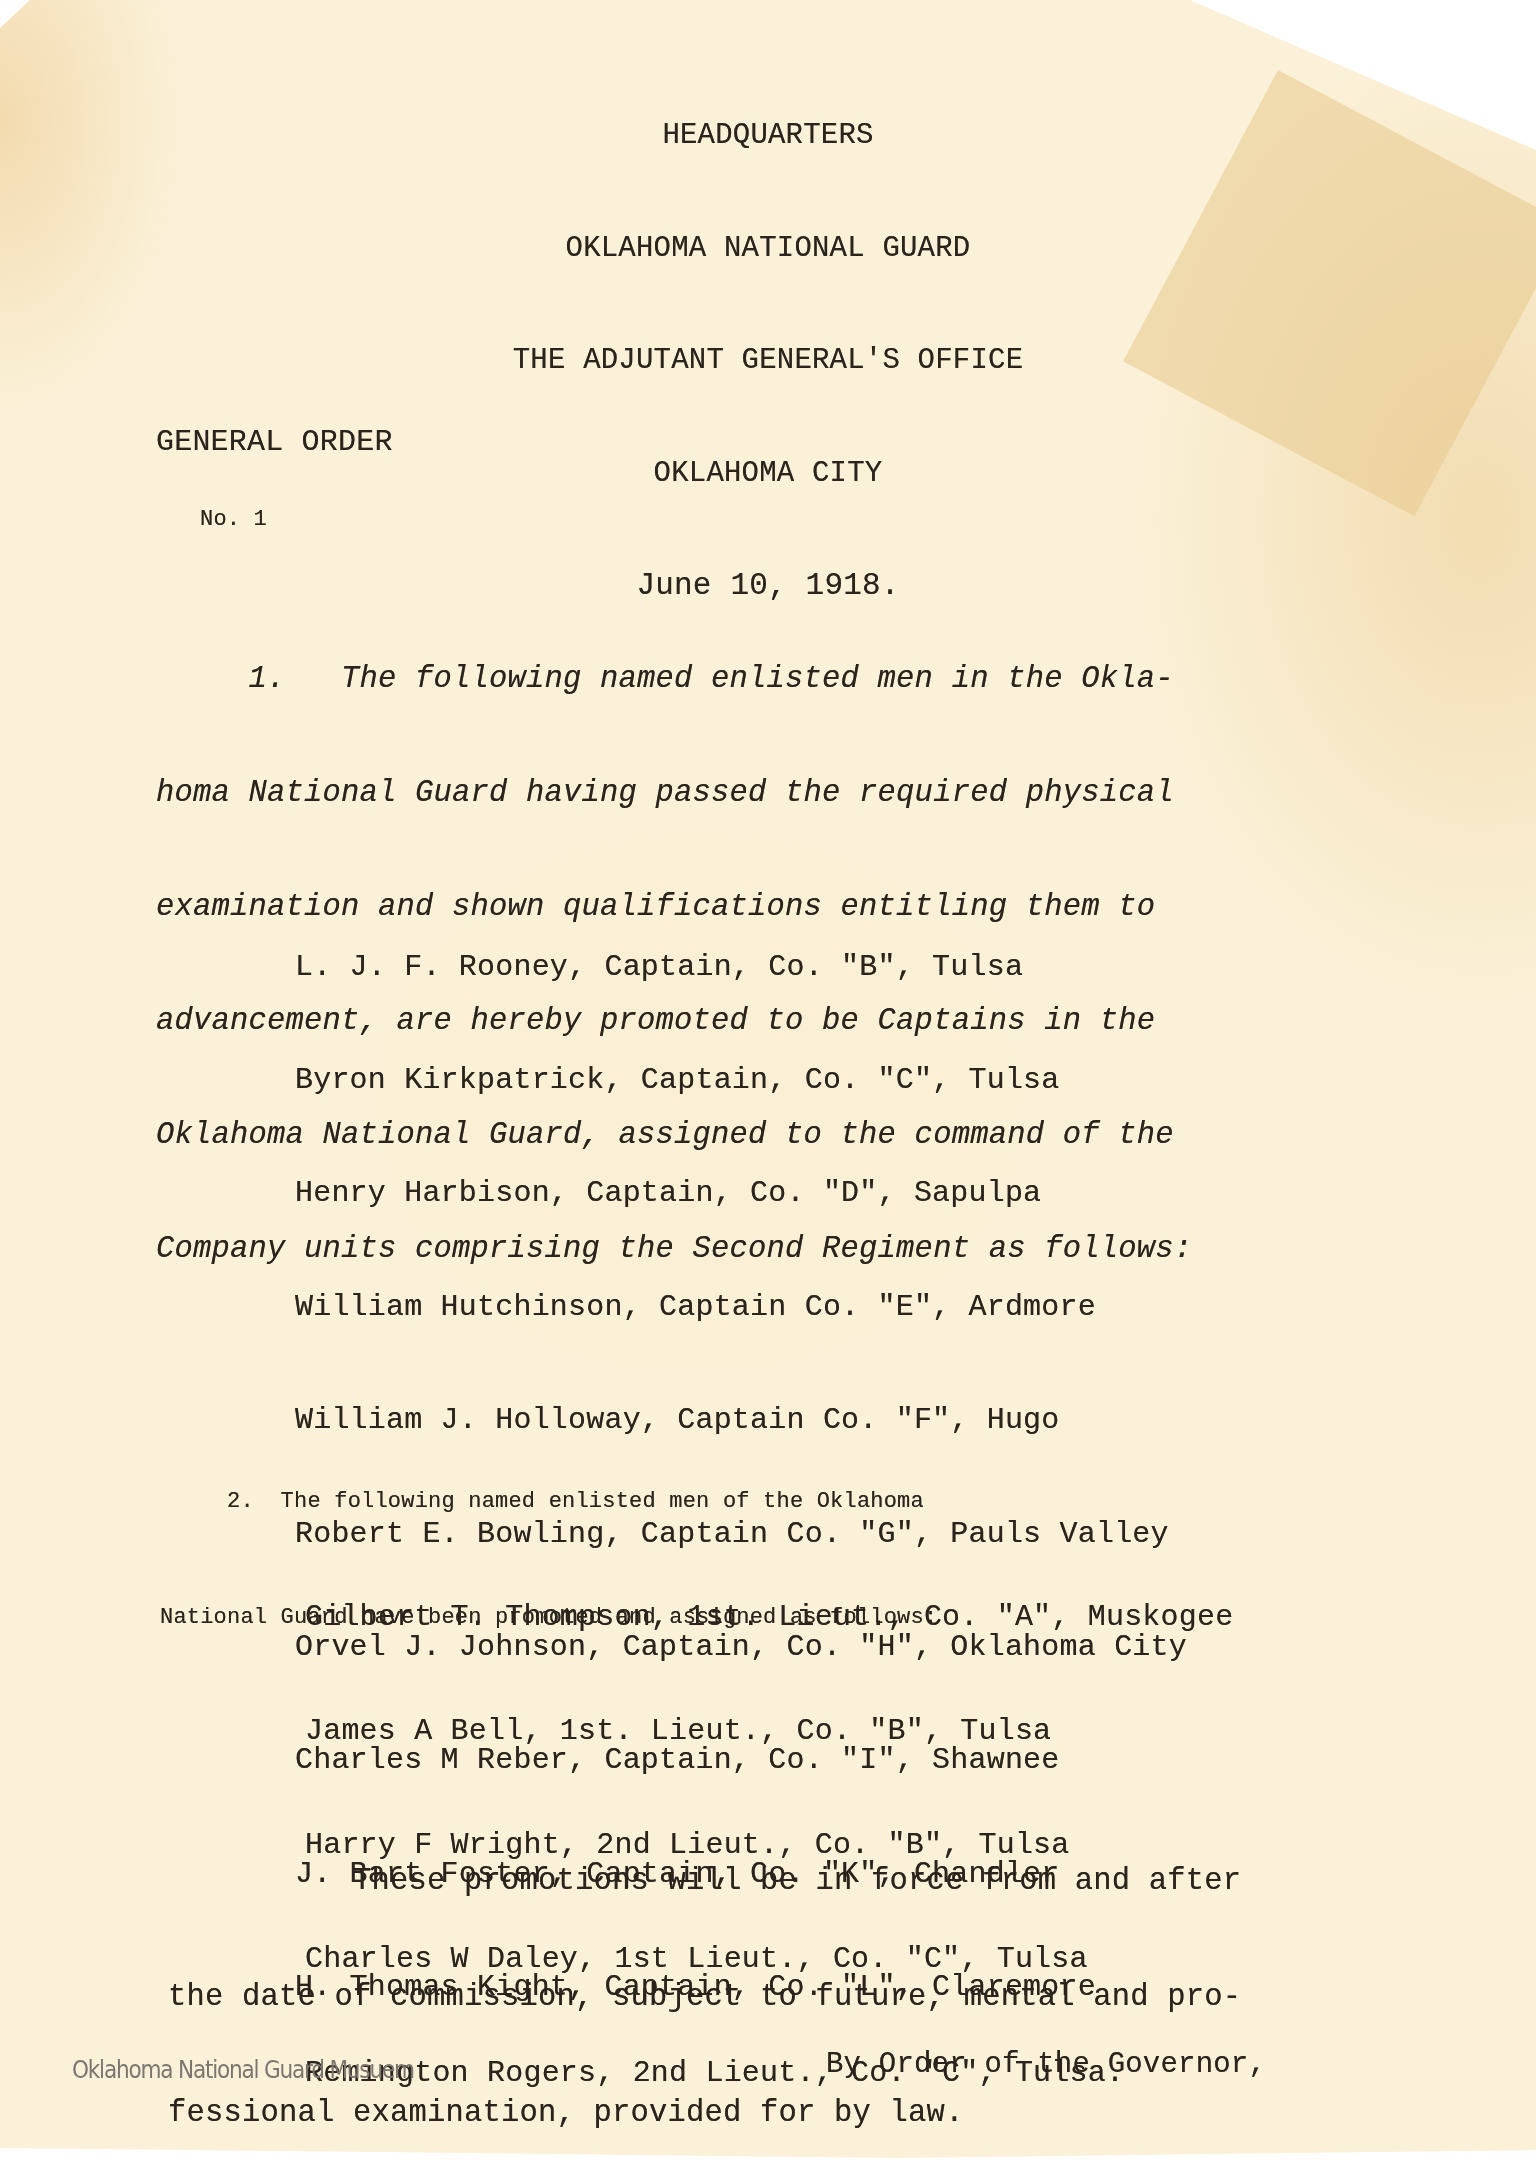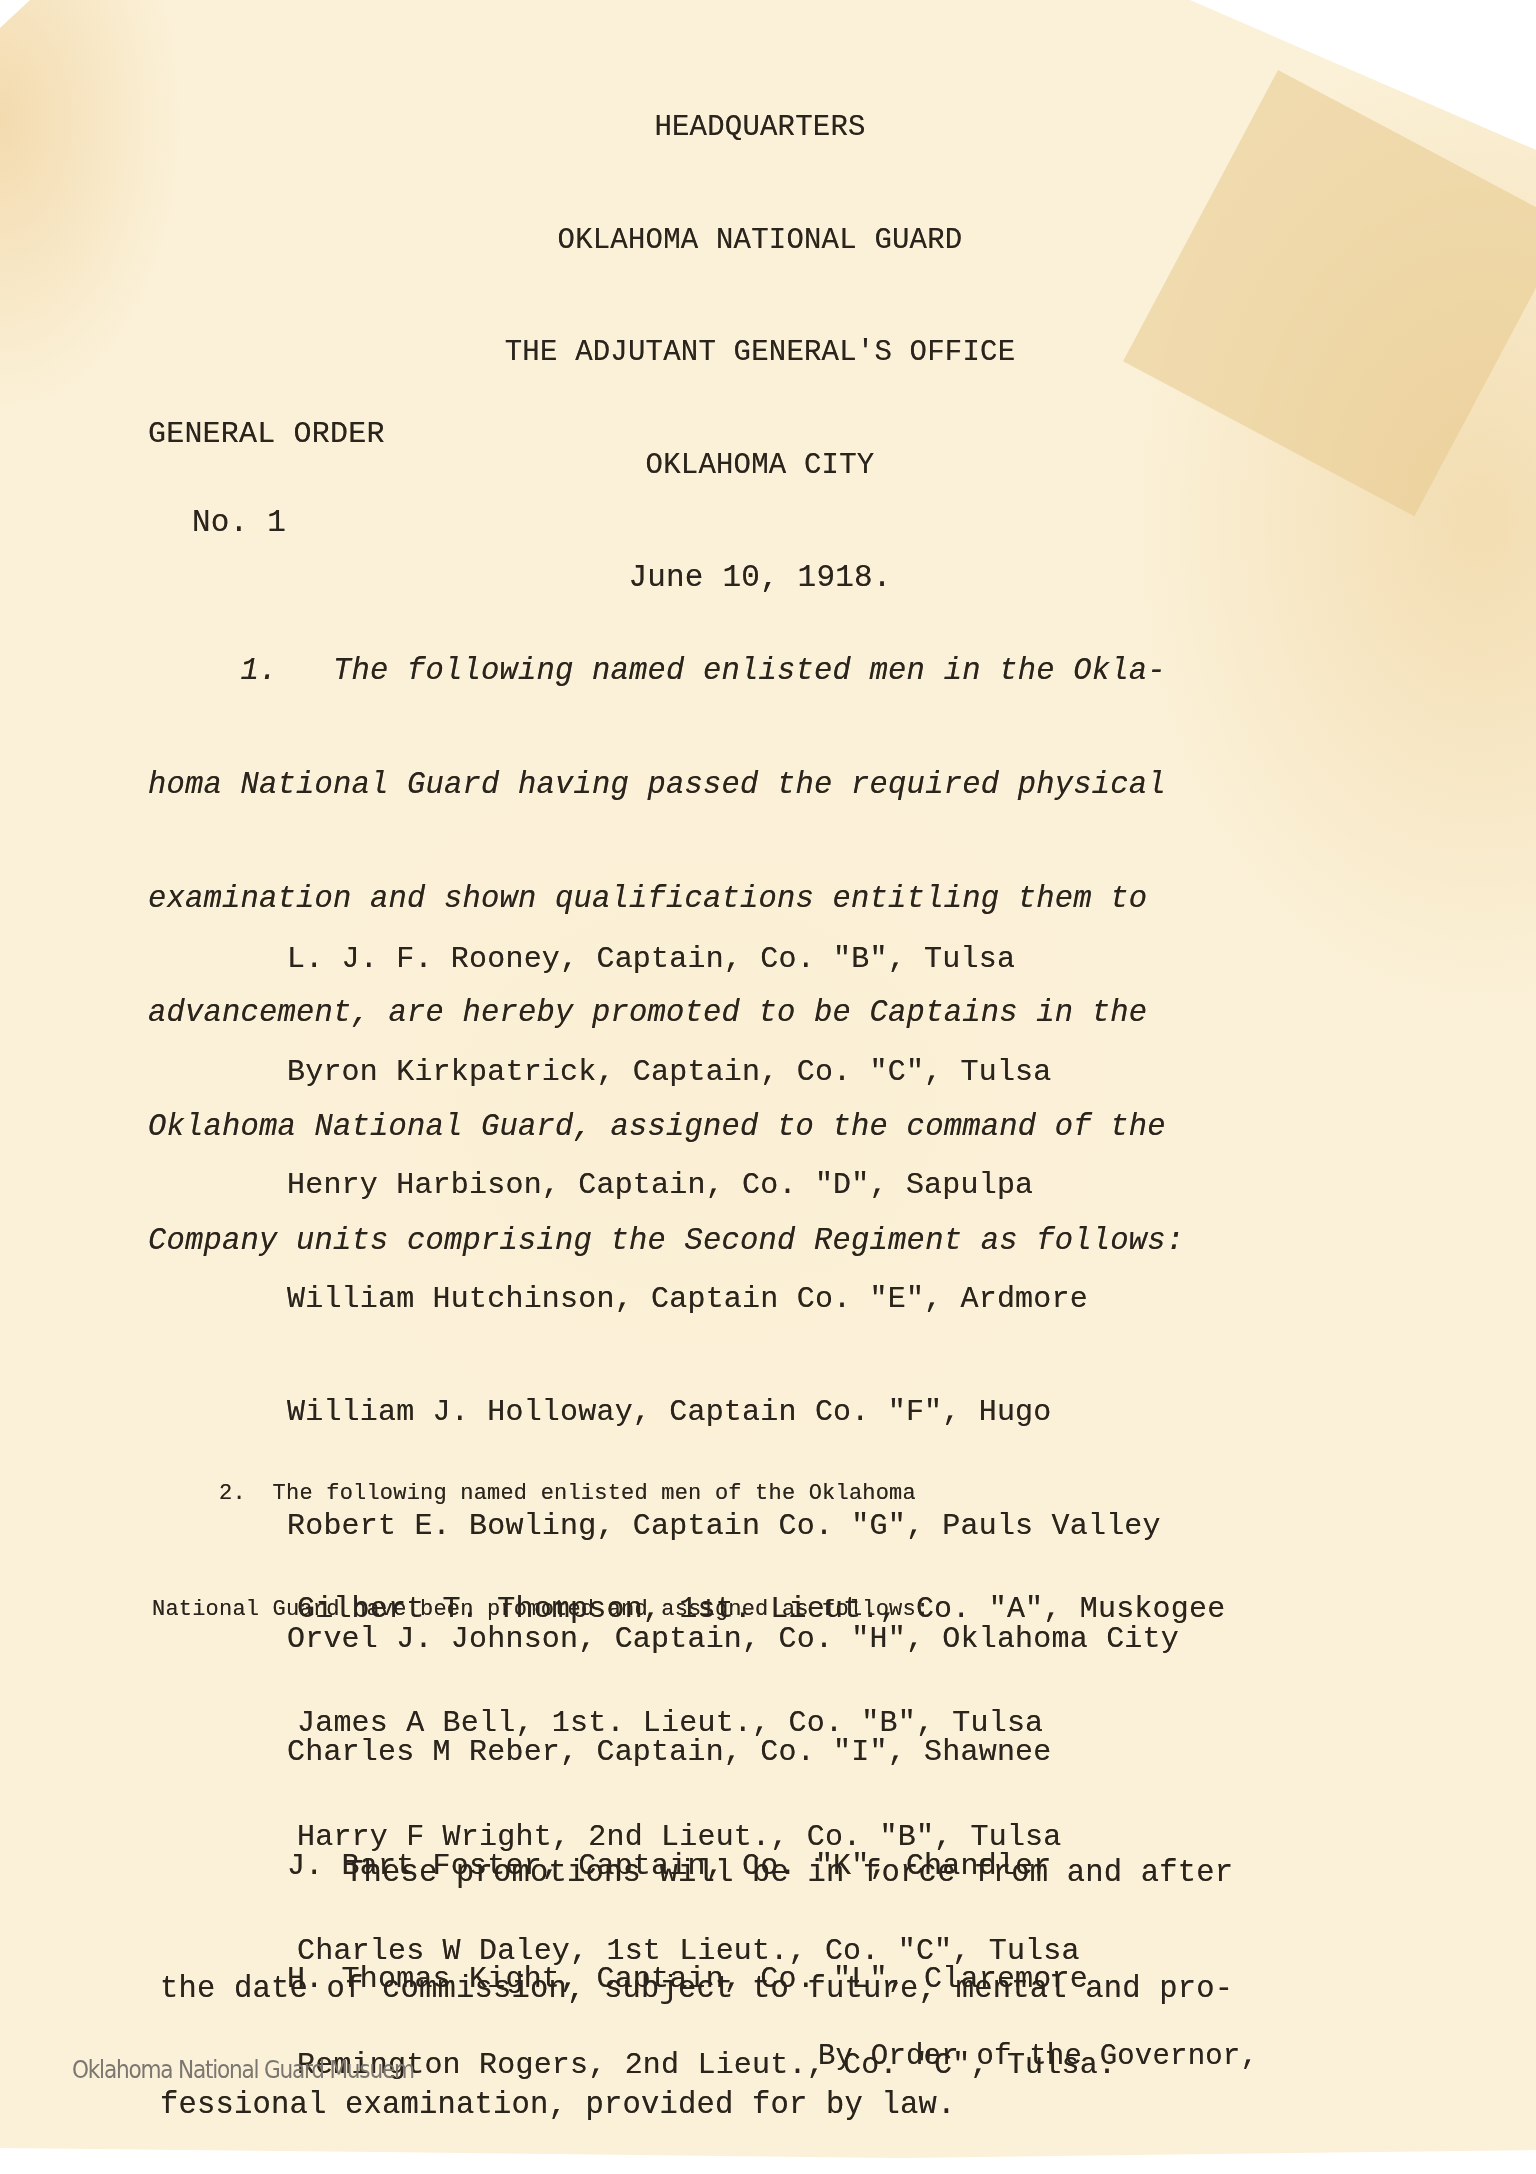--- a/index.html
+++ b/index.html
@@ -16,32 +16,32 @@
       #fbf1d8;
     clip-path: polygon(0 28px, 30px 0, 1190px 0, 1536px 150px, 1536px 2150px, 900px 2158px, 380px 2152px, 0 2148px);
   }
   .tape {
     position: absolute; left: 1278px; top: 70px; width: 330px; height: 330px;
     background: rgba(232,200,140,0.55);
     transform: rotate(28deg);
     transform-origin: top left;
   }
   .tw {
-    position: absolute; margin: 0; white-space: pre;
+    position: absolute; margin: 8px; white-space: pre;
     font-family: "Liberation Mono", "DejaVu Sans Mono", monospace;
     font-size: 30px; line-height: 38px; color: #2a241c;
     letter-spacing: 0.2px;
     text-shadow: 0 0 0.6px rgba(30,25,15,0.6);
   }
   .center { text-align: center; }
   .hdr { left: 260px; width: 1000px; font-size: 29px; line-height: 37.5px; top: 34px; }
   .hdr div { height: 37.5px; }
   .date { font-size: 31px; }
   .go { left: 148px; top: 415px; }
-  .no { left: 192px; top: 504px; font-size: 31px; }
+  .no { left: 192px; top: 493px; font-size: 22px; }
   .para1 { left: 148px; top: 576px; line-height: 38px; font-size: 30.5px; font-style: italic; }
   .capt { left: 287px; top: 865px; line-height: 37.8px; font-size: 30px; }
   .para2 { left: 152px; top: 1396px; line-height: 39px; font-size: 22px; }
   .lieut { left: 297px; top: 1514px; line-height: 38px; font-size: 30px; }
   .closing { left: 160px; top: 1776px; line-height: 39px; font-size: 30.5px; }
   .sig { left: 818px; top: 1962px; font-size: 29px; line-height: 38px; }
   .sig div { height: 38px; }
   .sig .g1 { margin-bottom: 38px; }
   .row { display: block; height: 38px; }
   .capt .row { height: 37.8px; }

